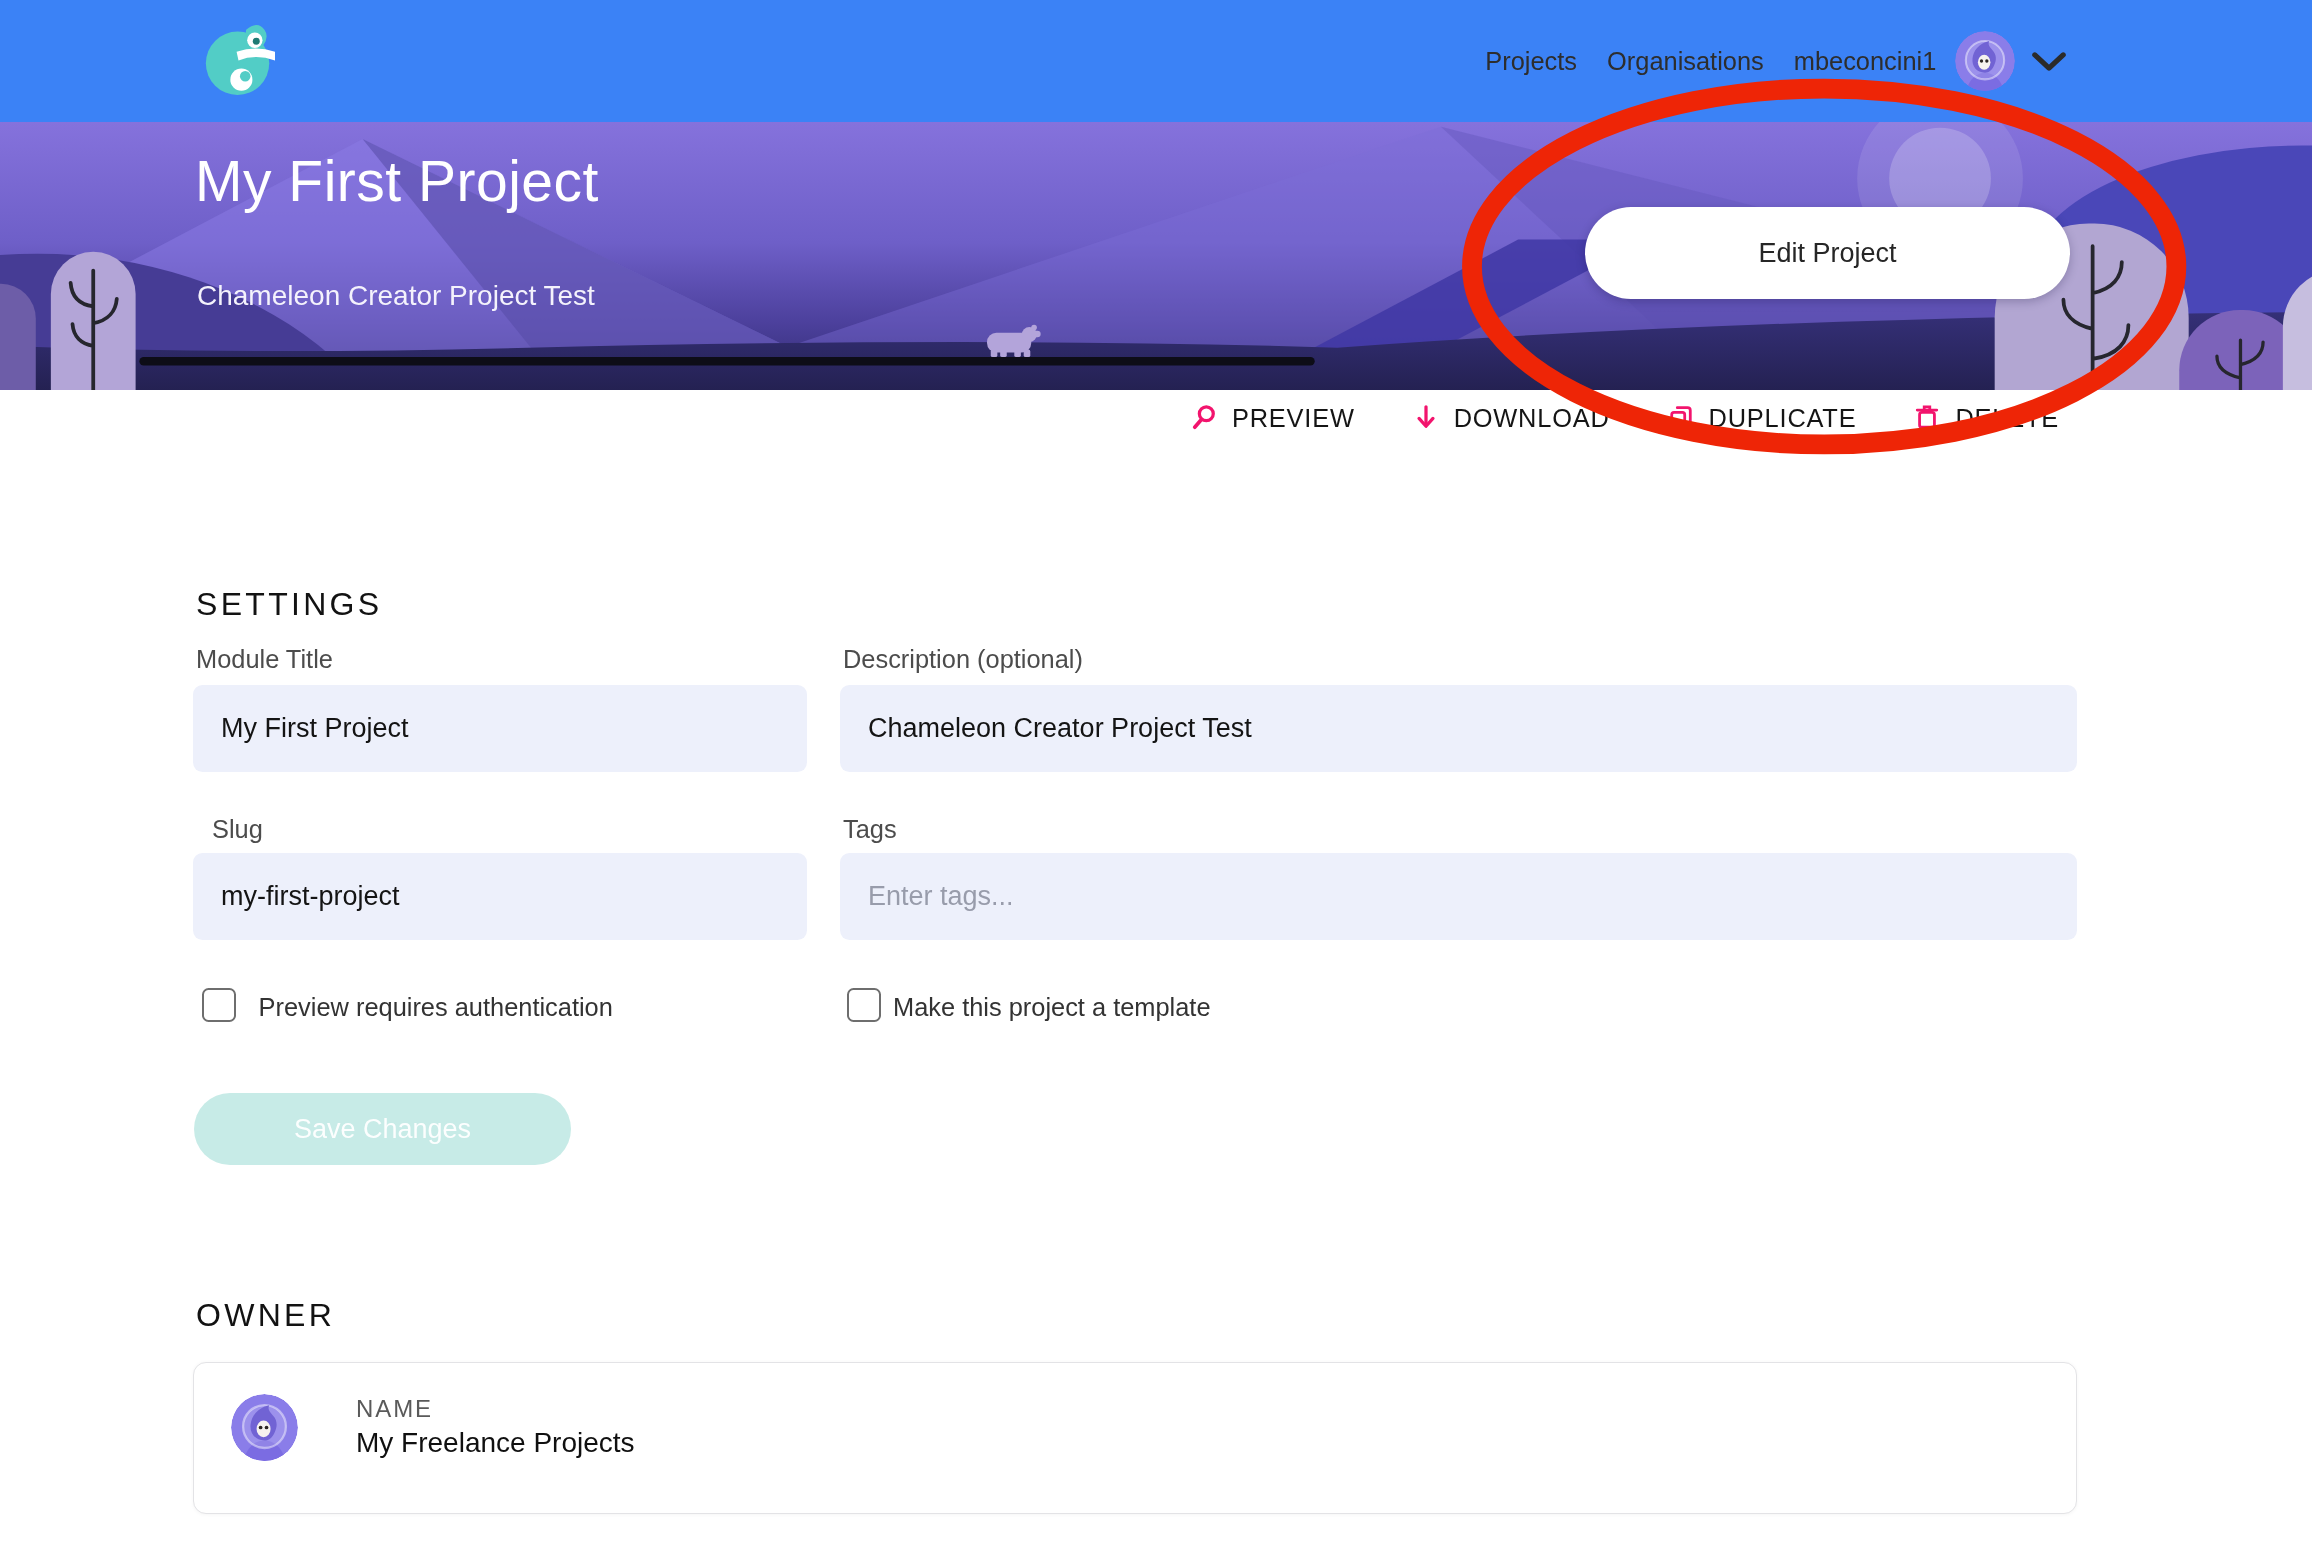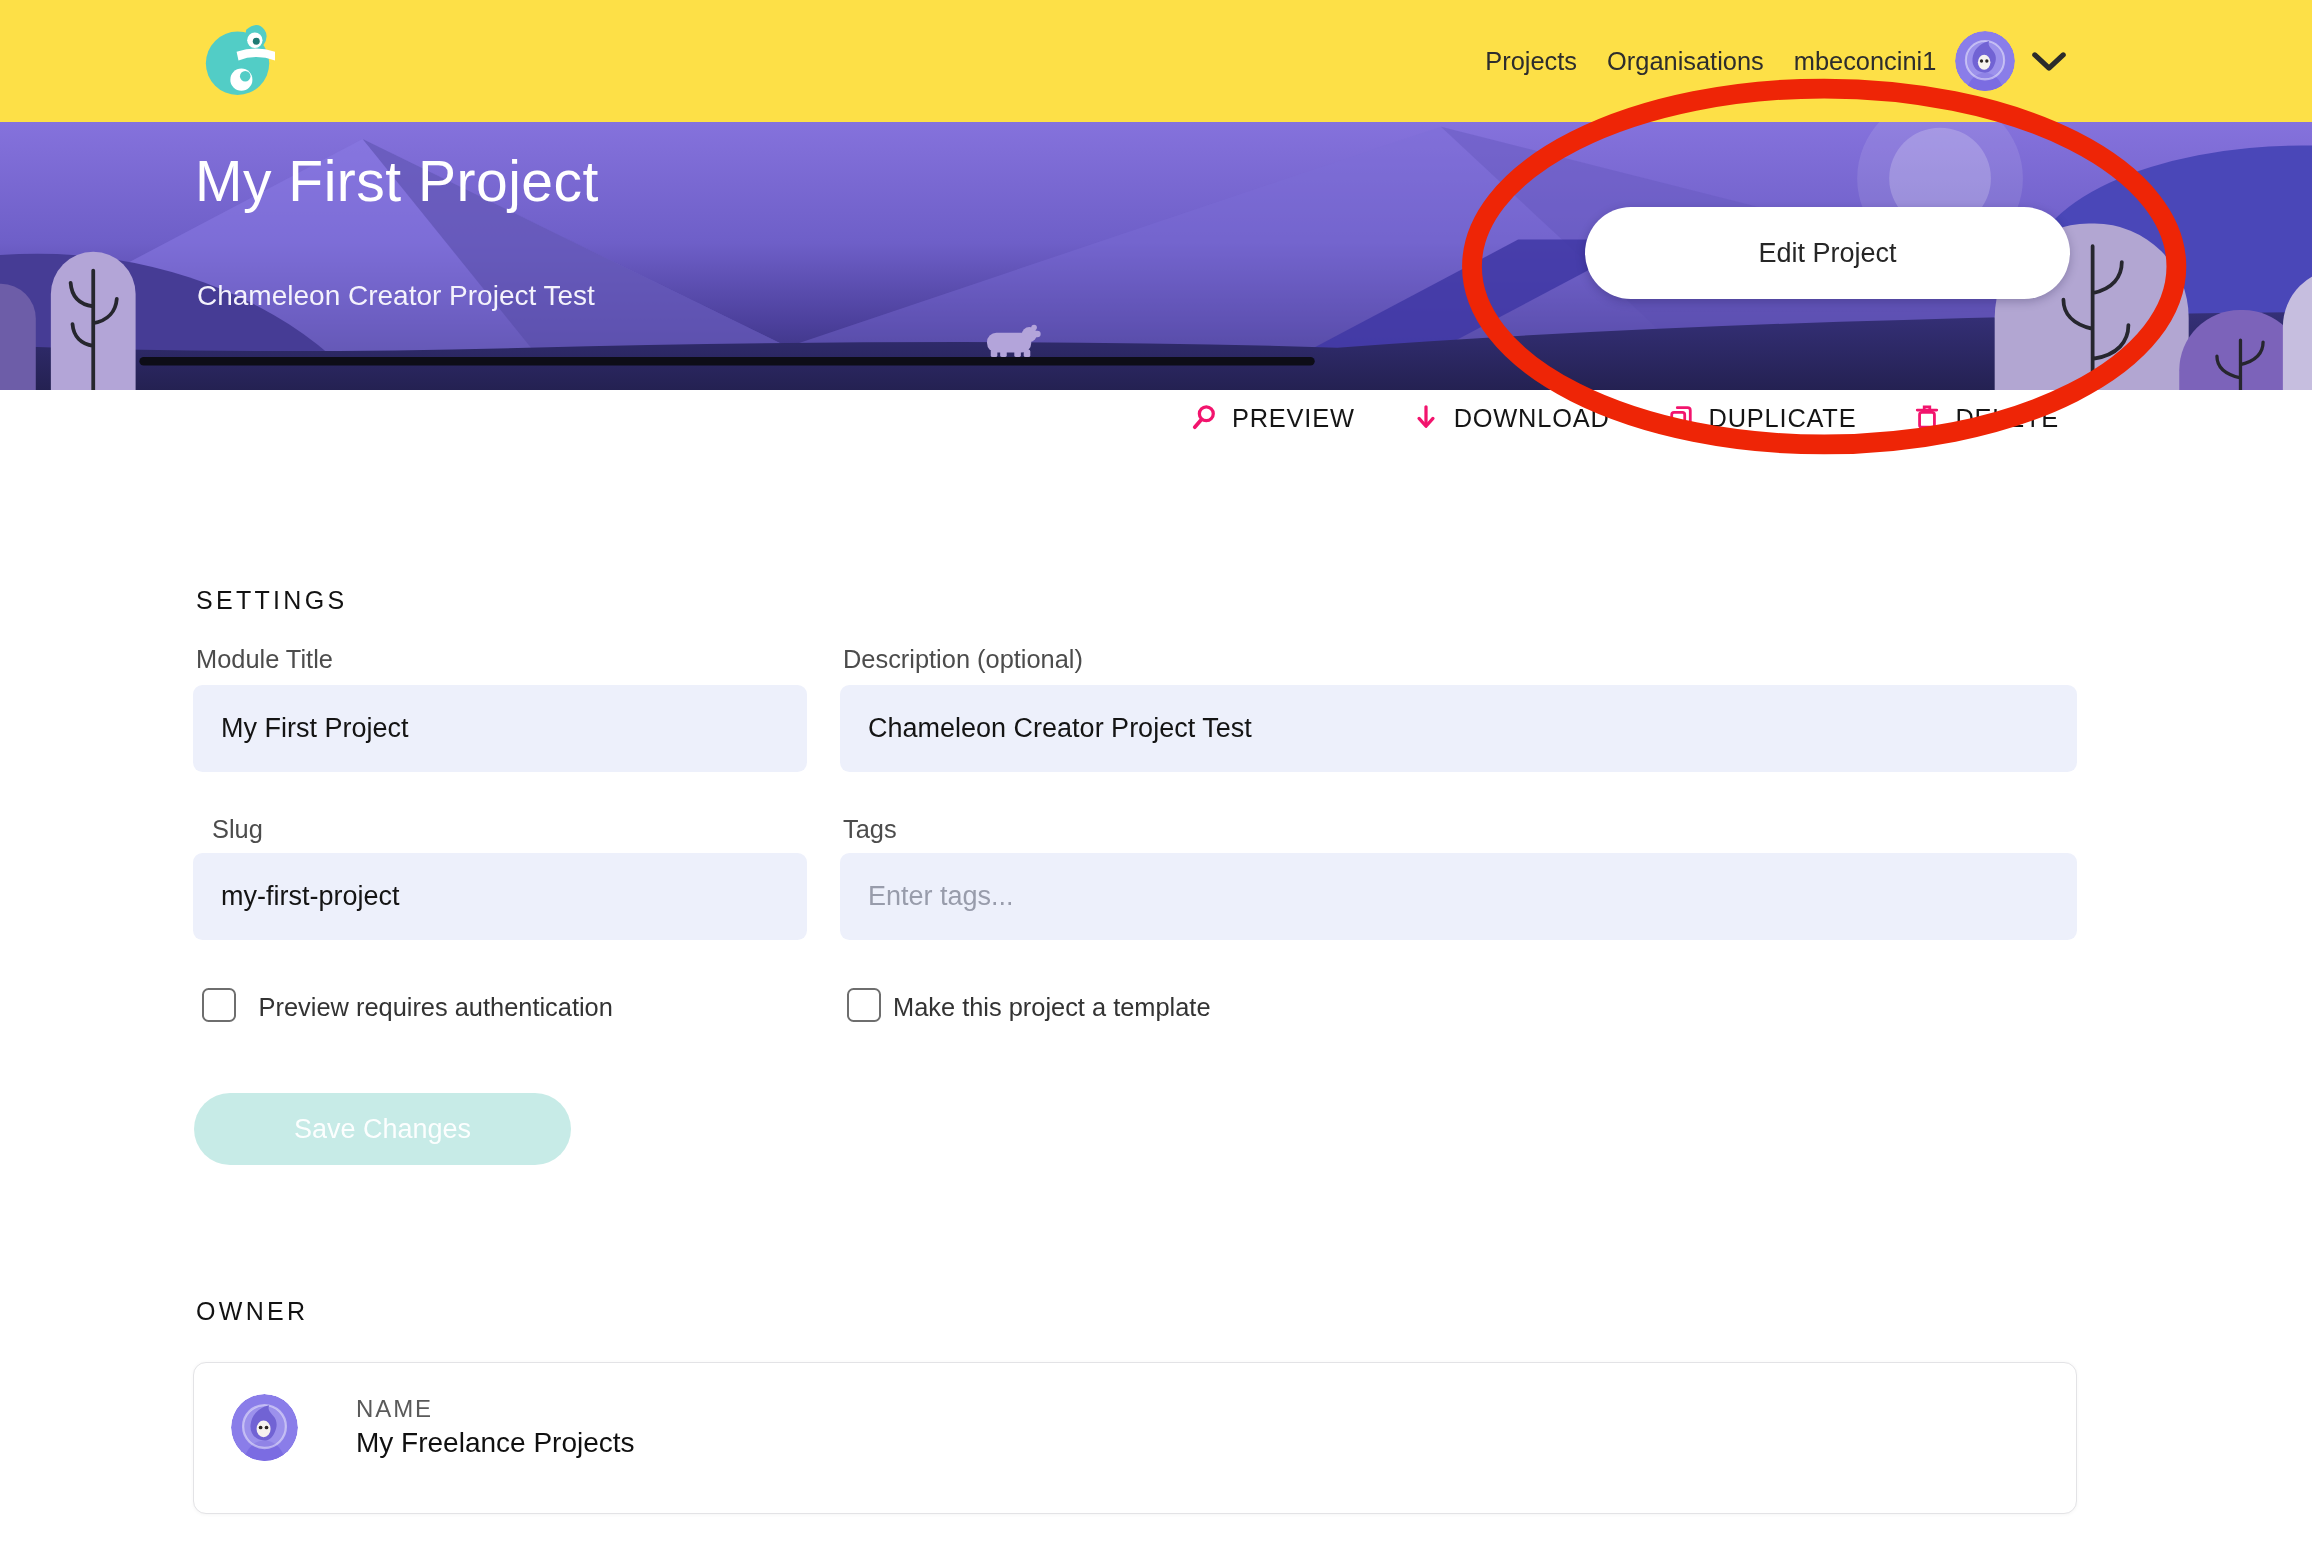--- a/index.html
+++ b/index.html
@@ -9,21 +9,21 @@
     --input-bg:#edf0fb;
     --avatar-purple:#8a7de9;
     --brand-teal:#52cdc6;
   }
   *{margin:0;padding:0;box-sizing:border-box;}
   html,body{width:2313px;height:1567px;background:#ffffff;overflow:hidden;
     font-family:"Liberation Sans","DejaVu Sans",sans-serif;}
   #screen{position:relative;width:2313px;height:1567px;background:#fff;overflow:hidden;}
 
   
-  .navbar{position:absolute;left:0;top:0;width:2313px;height:122px;background:#fde047;z-index:10;}
+  .navbar{position:absolute;left:0;top:0;width:2313px;height:122px;background:#3b82f6;z-index:10;}
   .logo{position:absolute;left:202px;top:19px;width:73px;height:79px;cursor:pointer;}
   .nav-links{position:absolute;right:247px;top:0;height:122px;display:flex;align-items:center;gap:30px;}
   .nav-link{font-size:25.4px;color:#2d2d2d;text-decoration:none;cursor:pointer;white-space:nowrap;}
   .nav-avatar{width:60px;height:60px;border-radius:50%;overflow:hidden;margin-left:-11.3px;cursor:pointer;flex:none;}
   .nav-chevron{width:34px;height:22.6px;margin-left:-13px;cursor:pointer;flex:none;display:flex;align-items:center;}
 
   
   .hero{position:absolute;left:0;top:122px;width:2313px;height:268px;overflow:hidden;z-index:1;}
   .hero-art{position:absolute;left:0;top:0;width:2313px;height:268px;display:block;}
   .hero-title{position:absolute;left:195px;top:26px;font-size:57px;font-weight:500;color:#ffffff;letter-spacing:0.5px;}
@@ -32,21 +32,21 @@
     background:#ffffff;color:#262626;font-size:27px;font-family:inherit;cursor:pointer;
     box-shadow:0 2.8px 9.4px rgba(20,15,60,0.25);}
 
   
   .action-row{position:absolute;top:404px;right:254px;display:flex;gap:58px;z-index:5;}
   .action{display:flex;align-items:center;gap:15px;background:none;border:none;cursor:pointer;font-family:inherit;}
   .action svg{flex:none;}
   .action-label{font-size:25.4px;font-weight:500;letter-spacing:0.8px;color:#151515;}
 
   
-  .section-heading{position:absolute;font-size:25px;font-weight:500;letter-spacing:3.3px;color:#121212;}
+  .section-heading{position:absolute;font-size:32px;font-weight:500;letter-spacing:3.3px;color:#121212;}
   .field-label{position:absolute;font-size:25.4px;color:#4c4c4c;}
   .text-input{position:absolute;height:87px;border:none;border-radius:9.4px;background:var(--input-bg);
     font-family:inherit;font-size:27px;color:#141414;padding:0 28px;outline:none;}
   .text-input::placeholder{color:#989cab;}
   .checkbox-row{position:absolute;display:flex;align-items:flex-end;gap:22.6px;}
   .checkbox{width:34px;height:34px;border:2.8px solid #6e6e6e;border-radius:6.6px;background:#fff;cursor:pointer;flex:none;}
   .checkbox-label{font-size:25.4px;color:#333333;}
   .save-btn{position:absolute;left:194px;top:1093px;width:377px;height:72px;border:none;border-radius:42px;
     background:var(--save-button-teal);color:rgba(255,255,255,0.95);font-size:27px;font-family:inherit;cursor:pointer;}
 

